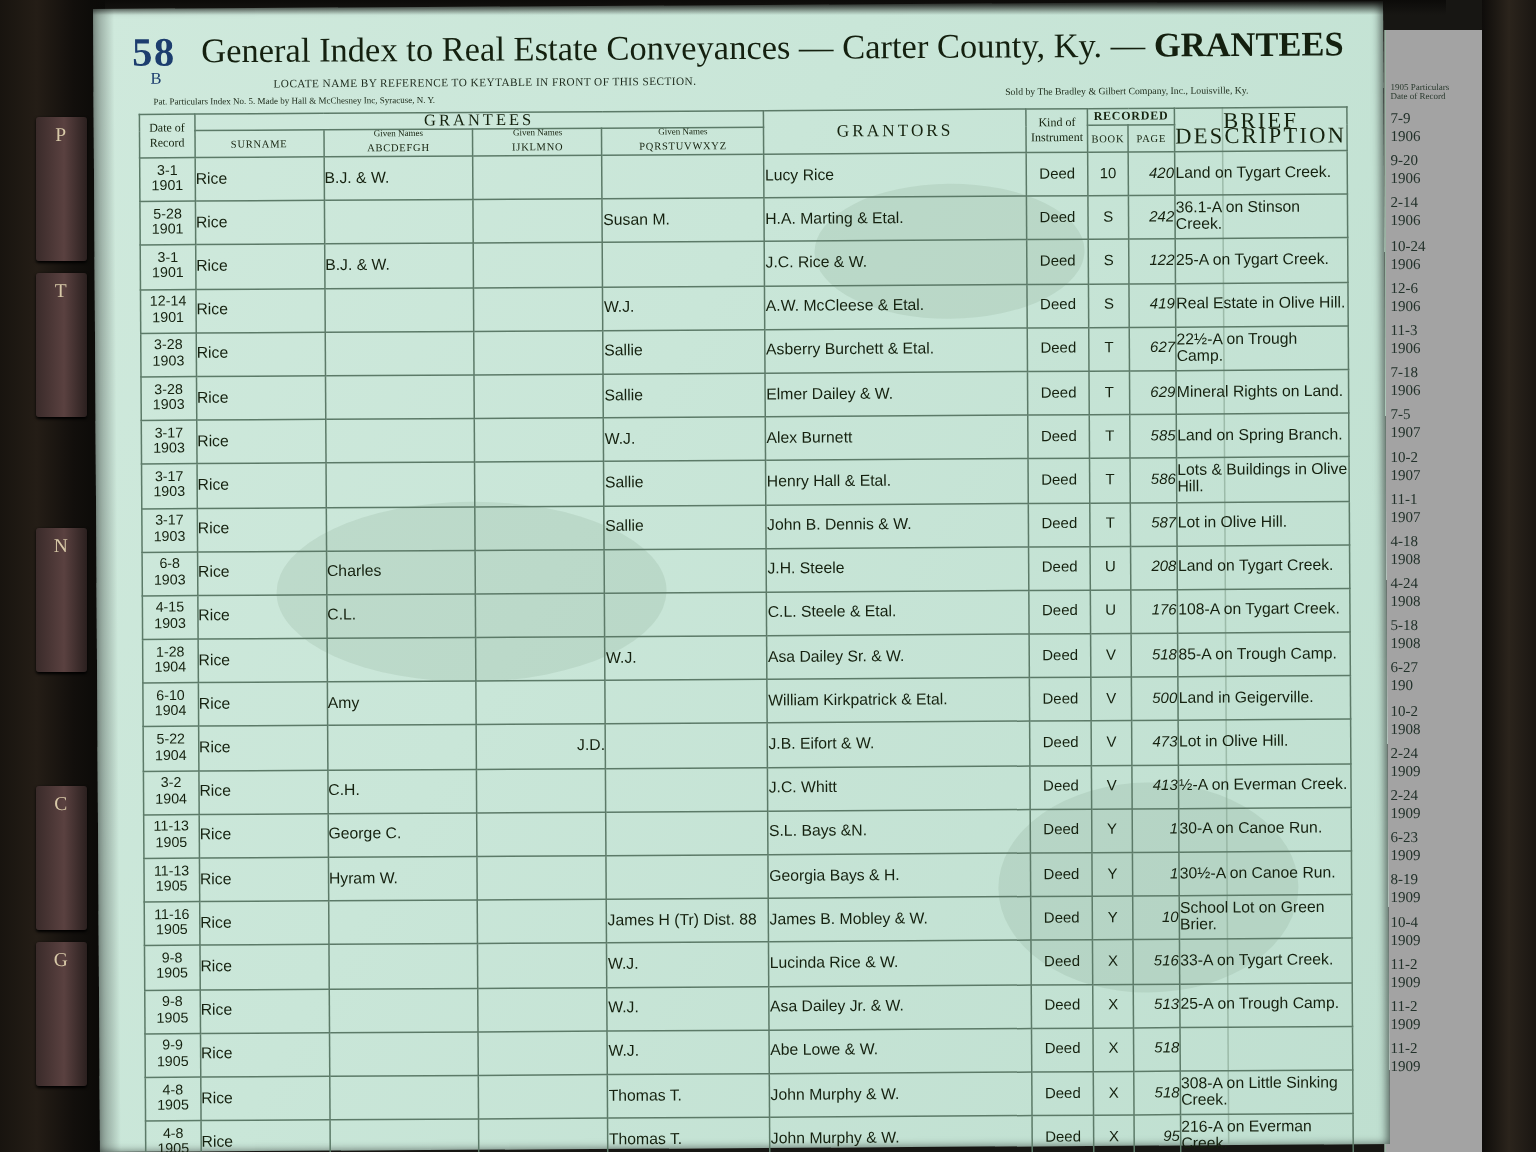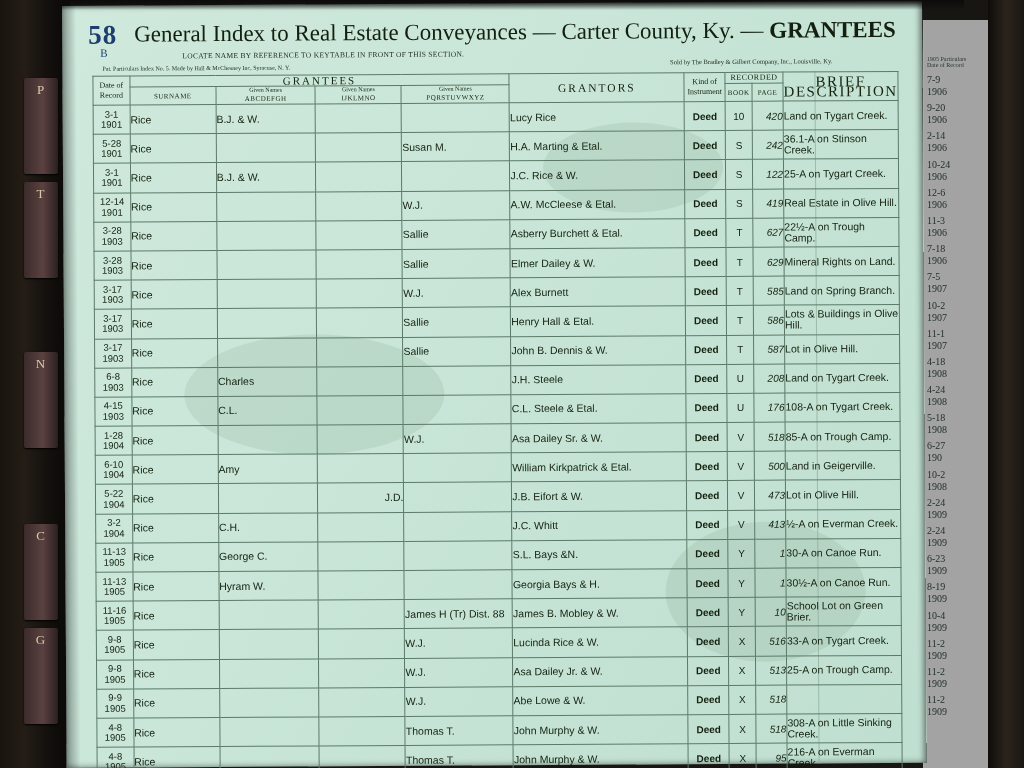--- a/index.html
+++ b/index.html
@@ -178,20 +178,21 @@
     letter-spacing: 2px;
   }
   .th-desc {
     font-size: 15px;
     letter-spacing: 1.5px;
   }
   .th-recorded {
     font-size: 8px;
     letter-spacing: .5px;
     border-bottom: 1px solid #5c7a68 !important;
+    font-weight: bold;
   }
   .th-small-top { font-size: 6px; display:block; line-height:7px; }
   .th-sub { font-size: 7px; letter-spacing:.5px; }
 
   tbody td {
     font-size: 10.5px;
     color: #15210f;
     height: 28.2px;
     line-height: 11px;
     font-family: "Liberation Sans", sans-serif;
@@ -202,21 +203,21 @@
     font-size: 9.5px;
     line-height: 10.5px;
     padding: 1px 0;
     margin-left: 32px;
   }
   td.c-surname { width: 86px; padding-left: 6px; margin-top: 31px; }
   td.c-g1 { width: 100px; padding-left: 10px; }
   td.c-g2 { width: 86px; padding-left: 8px; text-align: right; }
   td.c-g3 { width: 108px; padding-left: 8px; margin-top: 40px; }
   td.c-grantors { width: 176px; padding-left: 8px; }
-  td.c-kind { width: 40px; text-align: center; font-size: 10px; font-weight: bold; }
+  td.c-kind { width: 40px; text-align: center; font-size: 10px; }
   td.c-book { width: 26px; text-align: center; font-size: 10px; }
   td.c-page { width: 30px; text-align: right; padding-right: 5px; font-size: 10px; font-style: italic; }
   td.c-desc { padding-left: 7px; }
 
   
   .margin-rule {
     position: absolute;
     left: 752px; top: 70px;
     width: 1px; height: 692px;
     background: #8fae9b;

